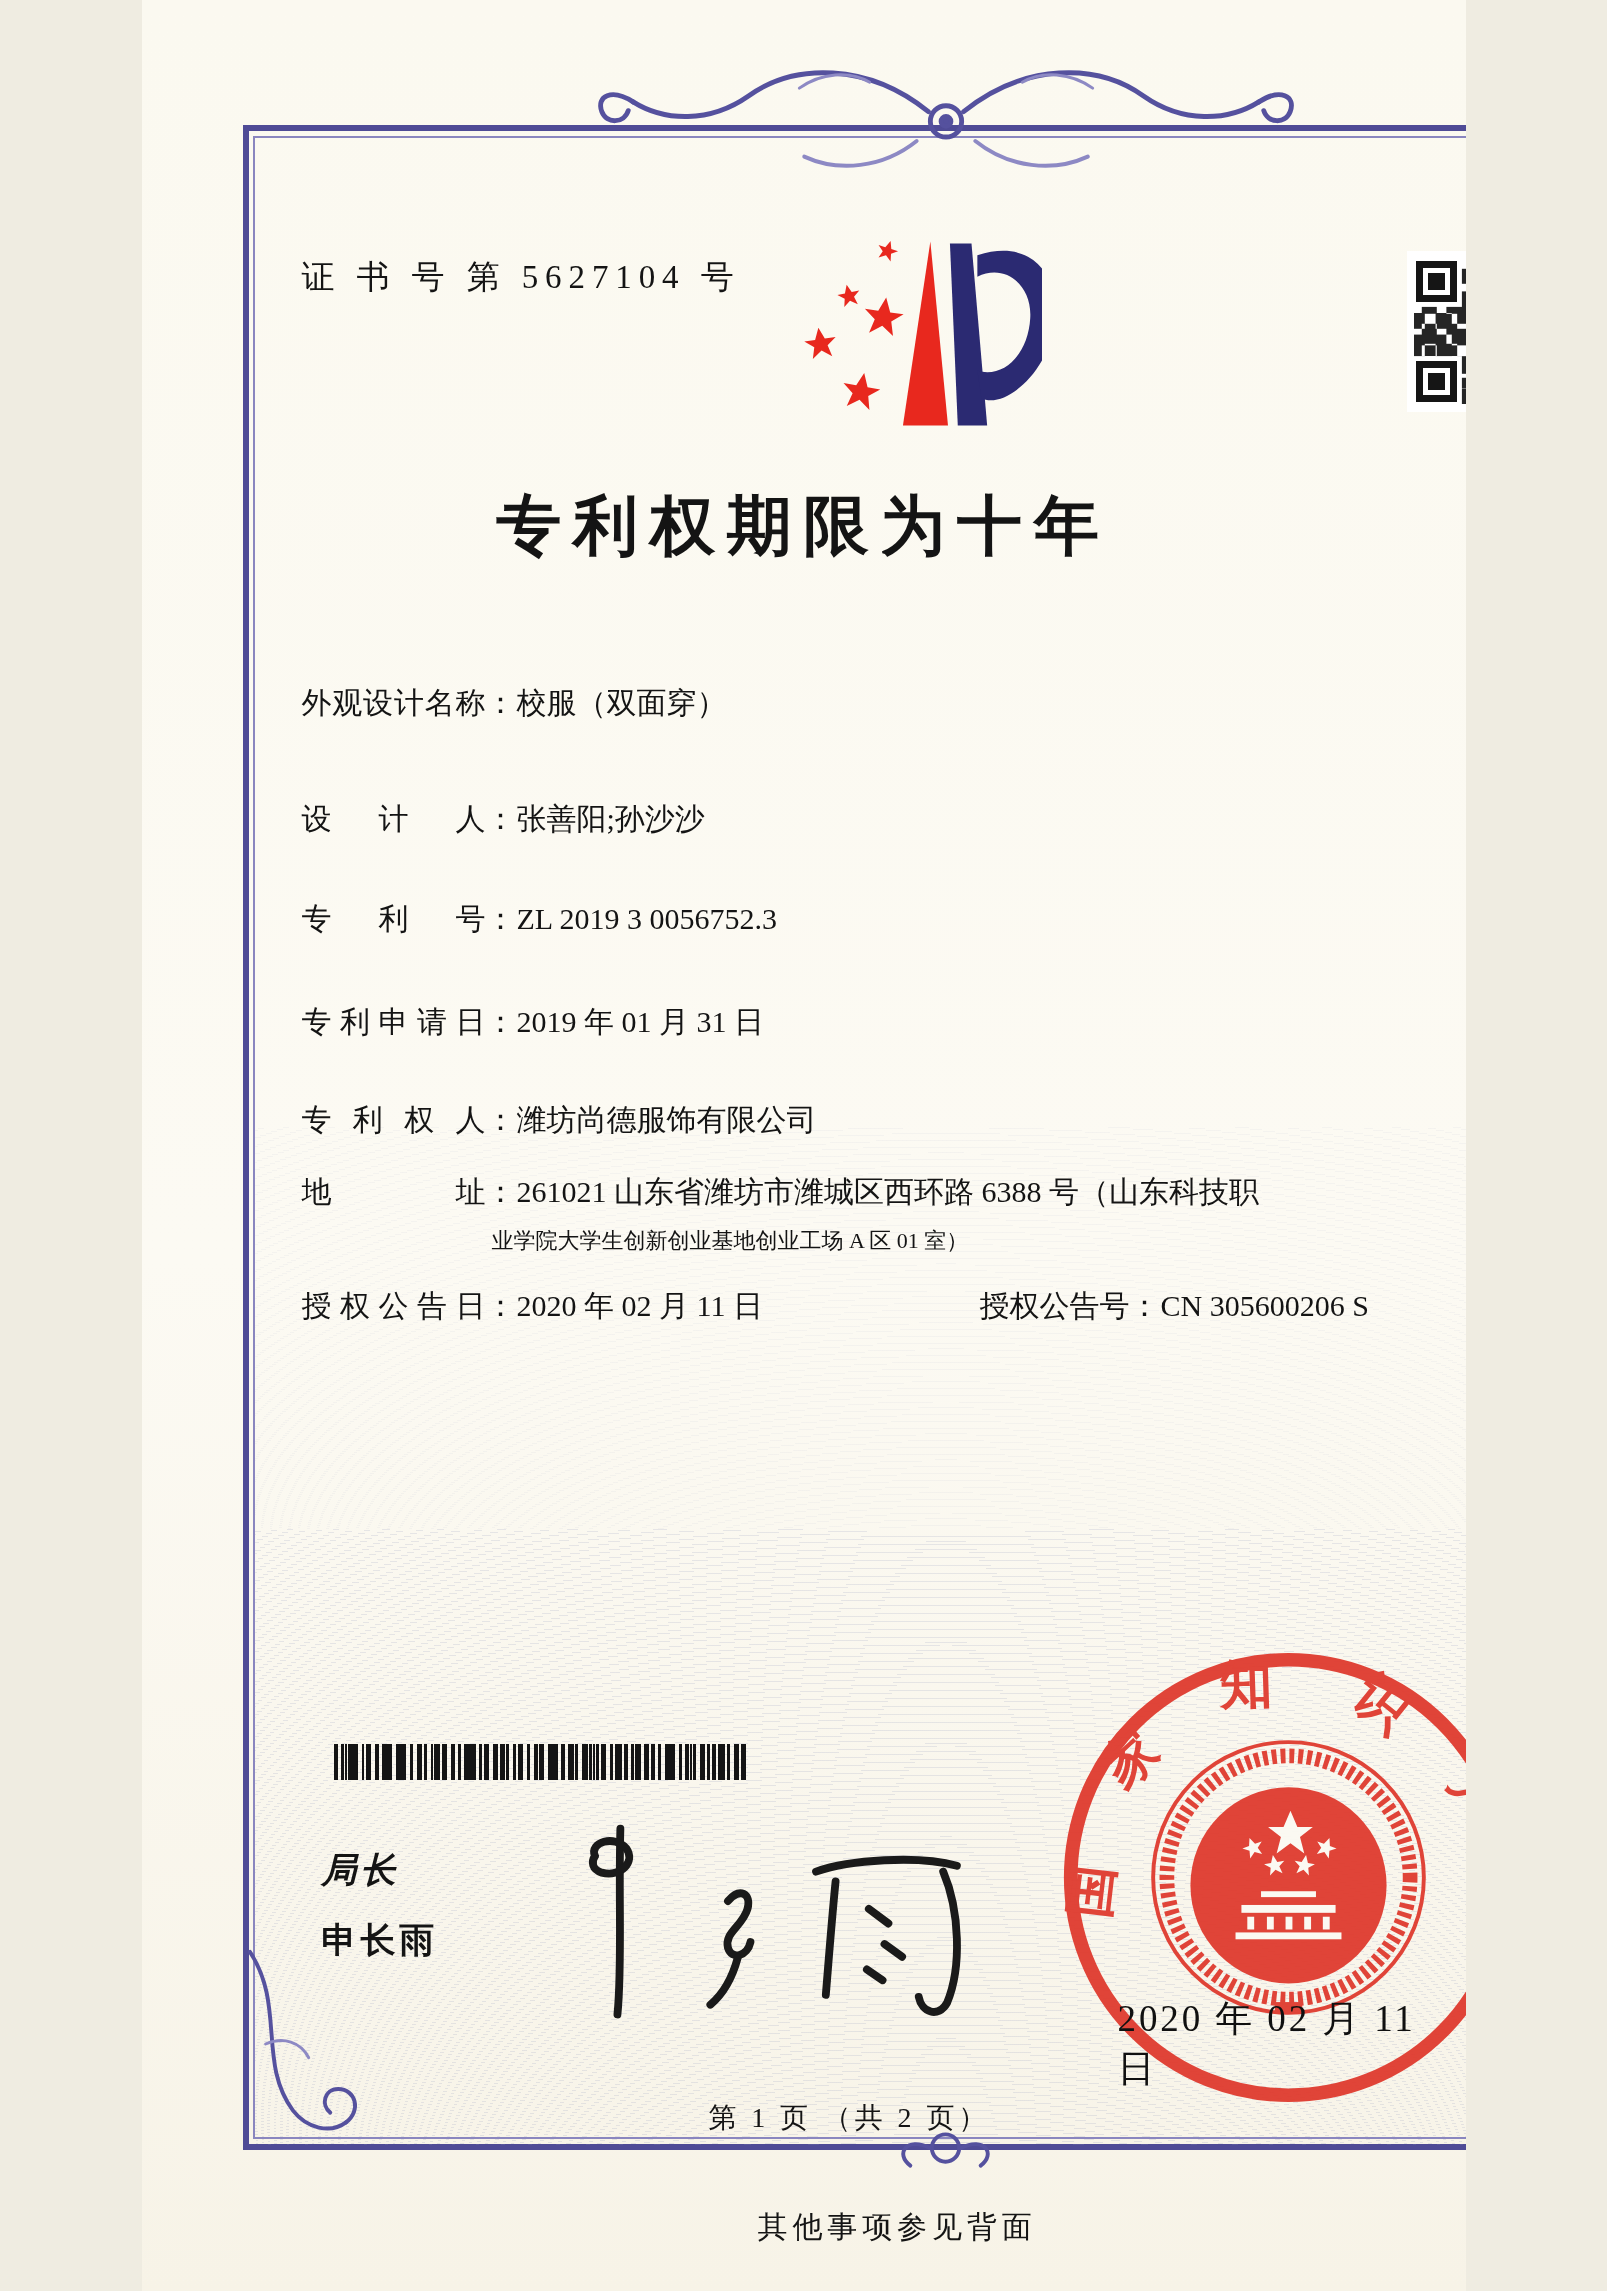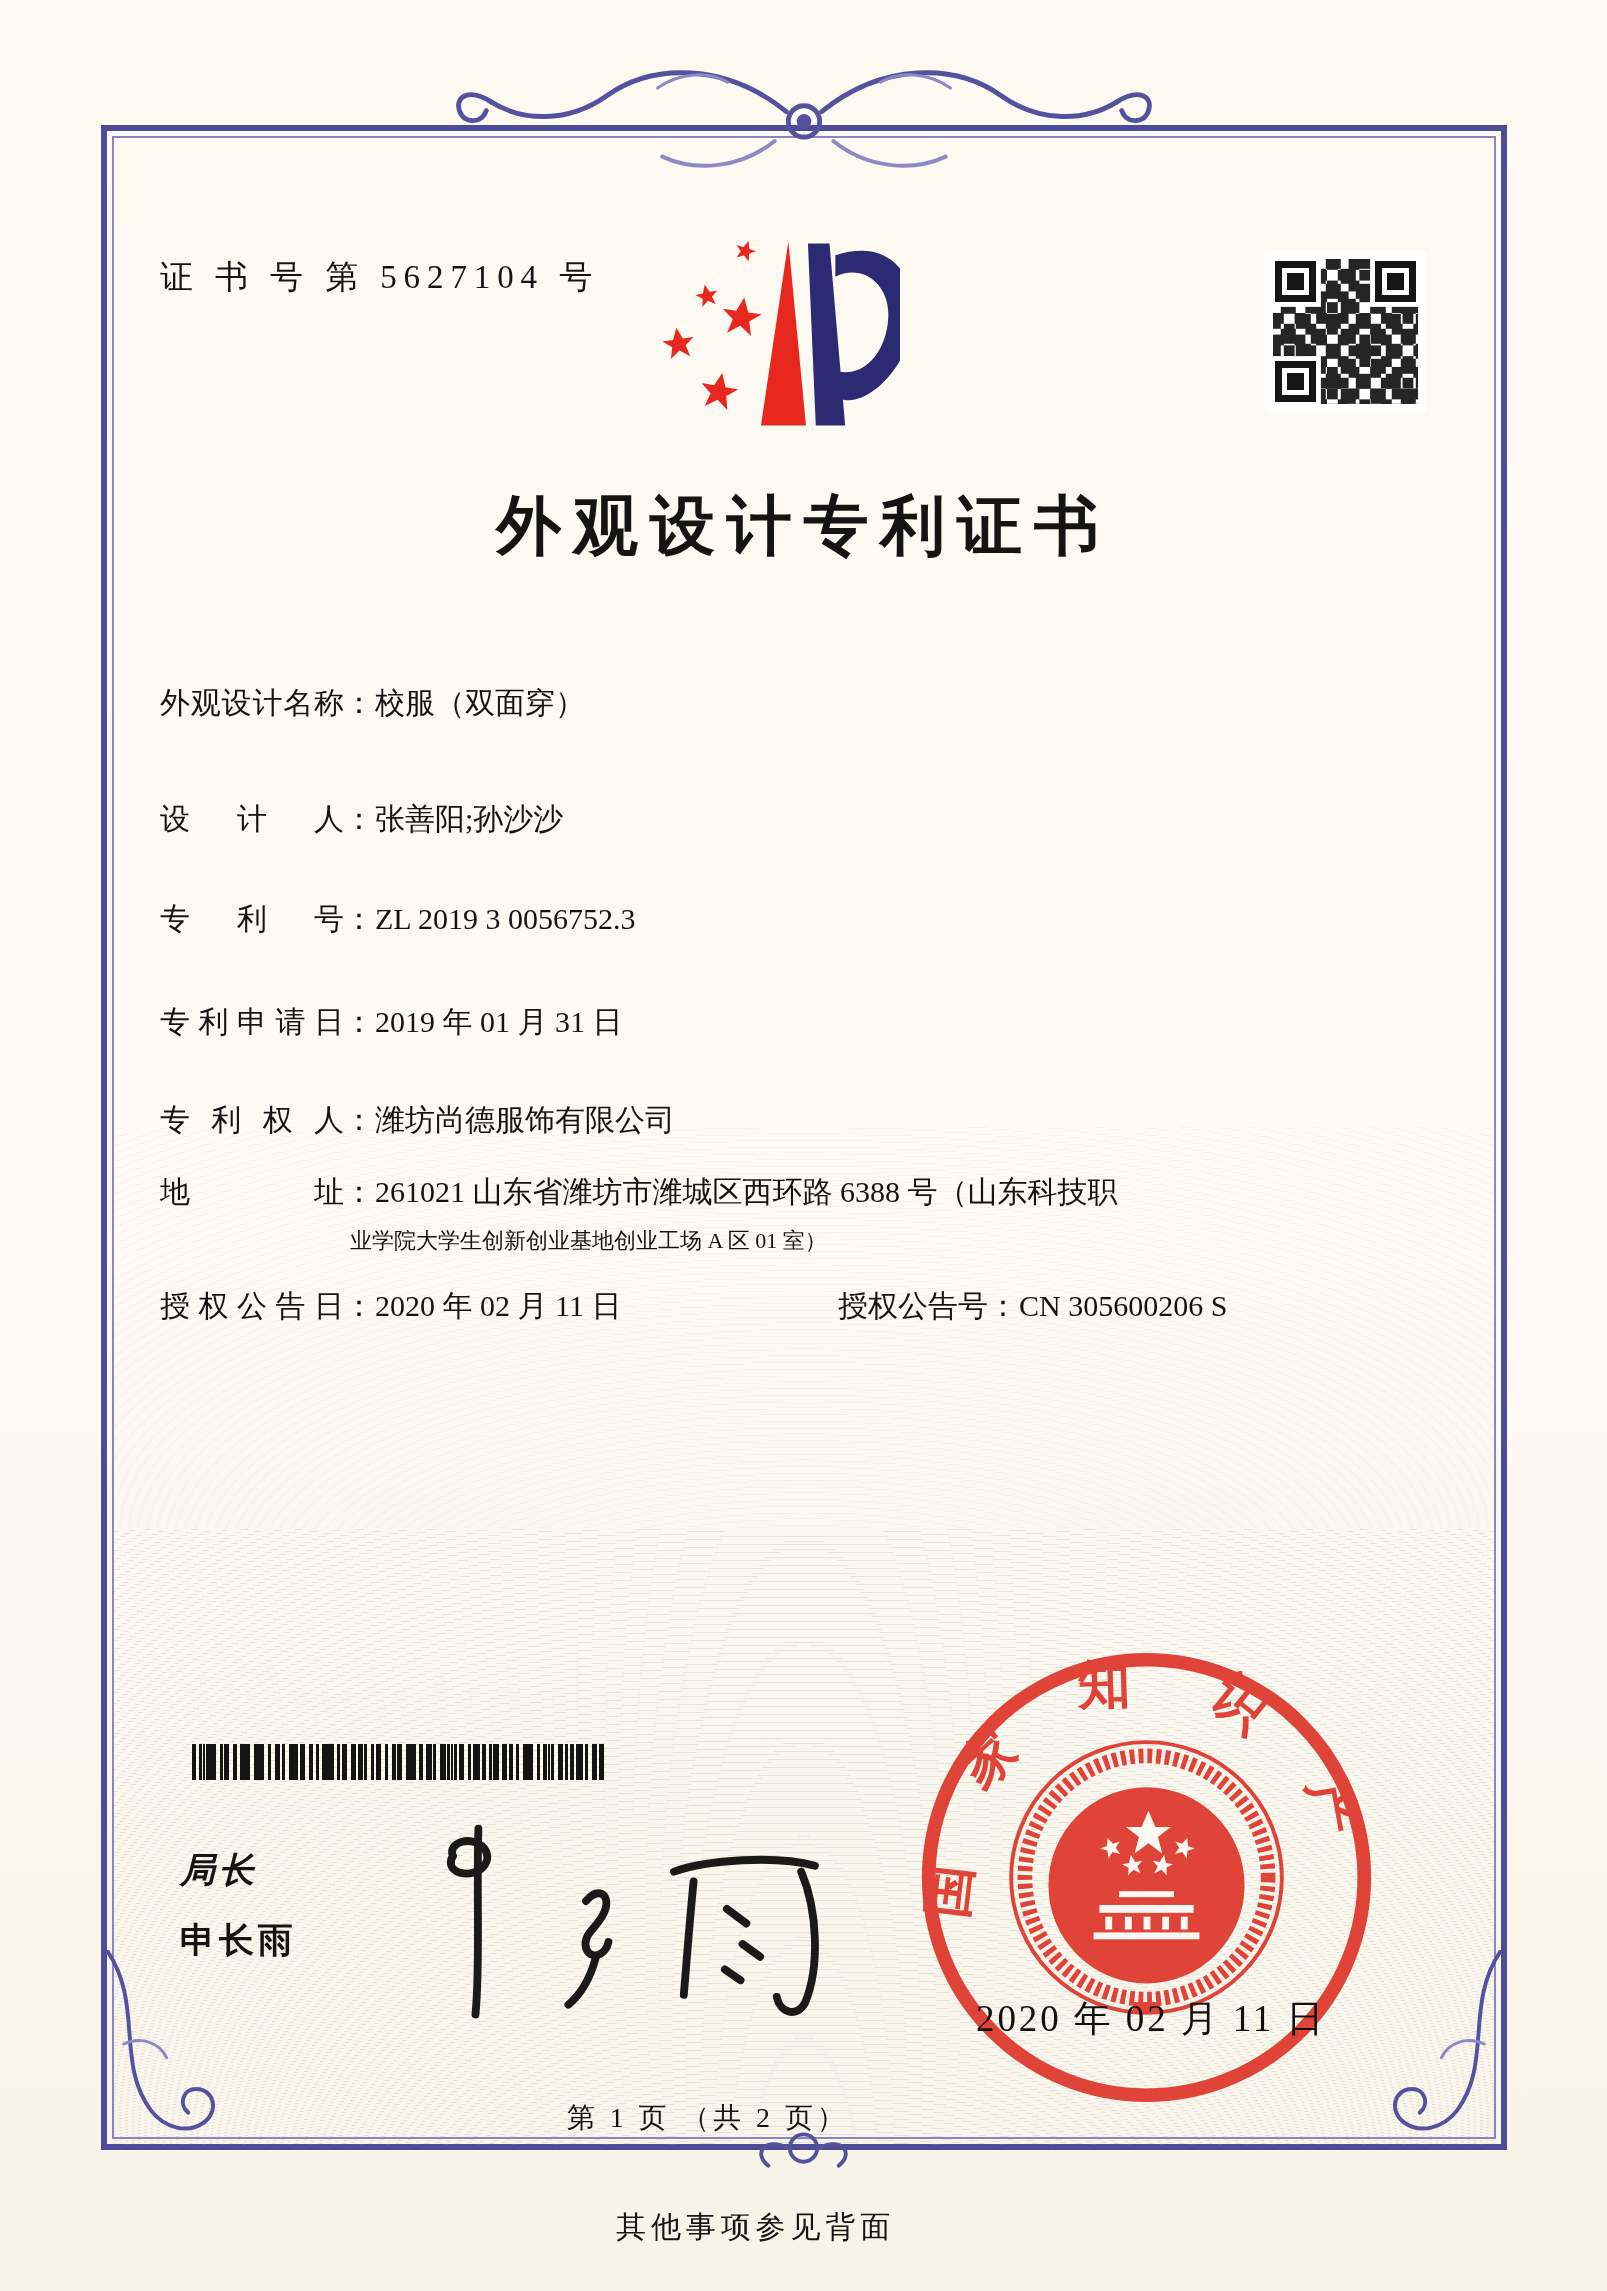--- a/index.html
+++ b/index.html
@@ -1,18 +1,18 @@
 <!DOCTYPE html>
 <html><head>
 <meta charset="utf-8">
 <style>
   * { margin:0; padding:0; box-sizing:border-box; }
   html,body { background:#efece1; }
   .page {
-    position:relative; width:1607px; height:2292px; margin:0 auto;
+    position:relative; width:1324px; height:2292px; margin:0 auto;
     background:linear-gradient(180deg,#fbf9f0 0%, #fcfaf3 55%, #f7f3e7 100%);
     font-family:"Liberation Serif","DejaVu Serif",serif;
     color:#141414; overflow:hidden;
   }
   
   .frame {
     position:absolute; left:101px; top:125px; width:1406px; height:2025px;
     border:6.9px solid #4f4b96;
   }
   .frame::after {
@@ -152,21 +152,21 @@
     </g>
   </svg>
 
   <div class="qr">
     <div class="noise"></div>
     <div class="finder tl"></div>
     <div class="finder tr"></div>
     <div class="finder bl"></div>
   </div>
 
-  <div class="title">外观设计专利证书</div>
+  <div class="title">专利权期限为十年</div>
 
   <div class="row" style="top:683px">
     <span class="flabel">外观设计名称</span><span>：</span><span class="fvalue">校服（双面穿）</span>
   </div>
   <div class="row" style="top:799px">
     <span class="flabel">设计人</span><span>：</span><span class="fvalue">张善阳;孙沙沙</span>
   </div>
   <div class="row" style="top:899px">
     <span class="flabel">专利号</span><span>：</span><span class="fvalue">ZL 2019 3 0056752.3</span>
   </div>

